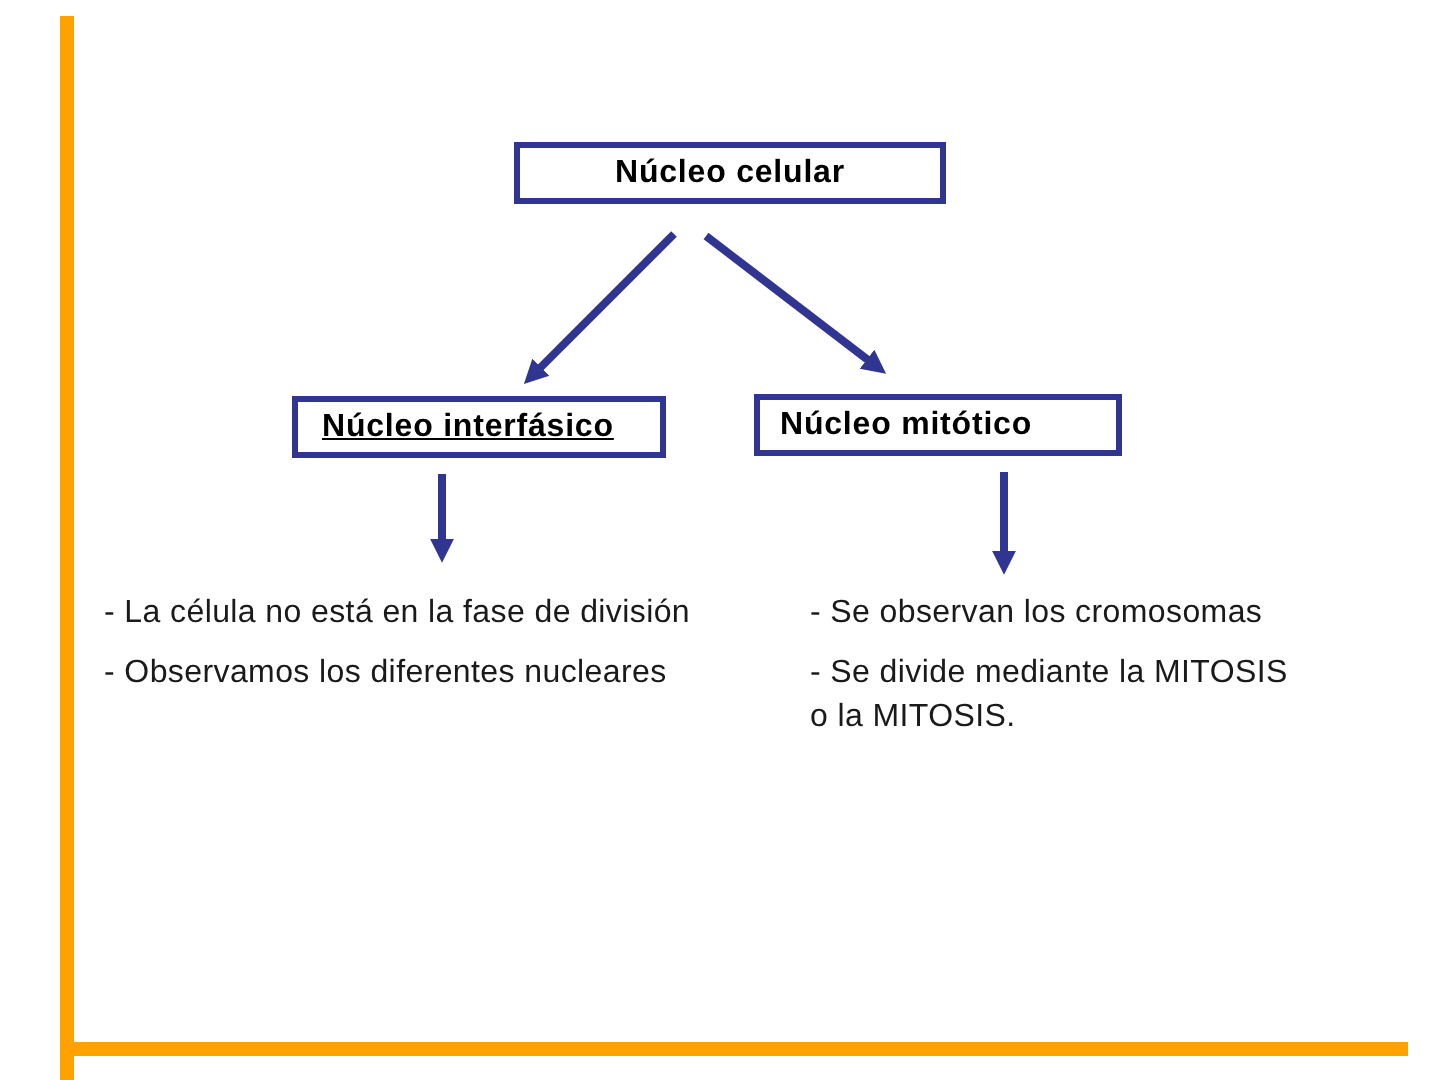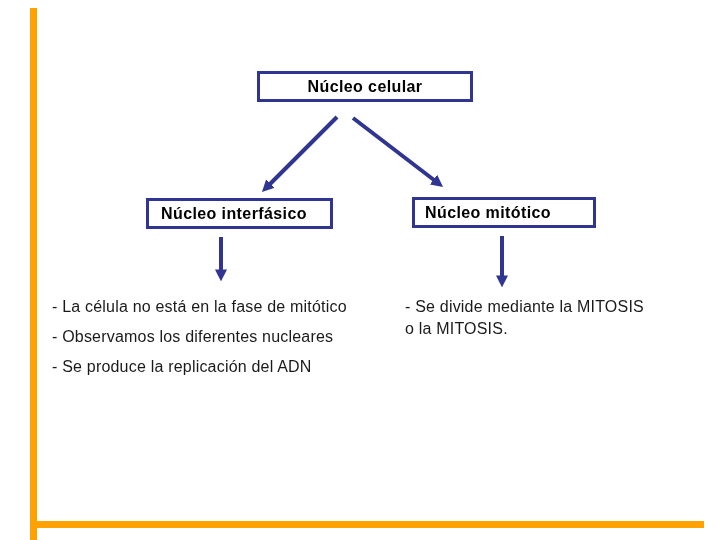--- a/index.html
+++ b/index.html
@@ -49,23 +49,24 @@
   .node-root {
     left: 238px; top: 71px;
     width: 216px;
     justify-content: center;
     margin-left: 19px;
   }
   .node-left {
     left: 146px; top: 198px;
     width: 187px;
     padding-left: 12px;
+    text-decoration: underline;
   }
   .node-right {
-    left: 412px; top: 197px;
+    left: 377px; top: 197px;
     width: 184px;
     padding-left: 10px;
   }
   
   .bullets {
     position: absolute;
     top: 296px;
     font-size: 16px;
     letter-spacing: 0.2px;
     line-height: 22px;
@@ -101,22 +102,22 @@
 
   <div class="node-box node-left">
     <span>Núcleo interfásico</span>
   </div>
 
   <div class="node-box node-right">
     <span>Núcleo mitótico</span>
   </div>
 
   <div class="bullets bullets-left">
-    <div class="bullet">- La célula no está en la fase de mitótico</div>
+    <div class="bullet">- La célula no está en la fase de división</div>
     <div class="bullet">- Observamos los diferentes nucleares</div>
-    <div class="bullet">- Se produce la replicación del ADN</div>
   </div>
 
   <div class="bullets bullets-right">
+    <div class="bullet">- Se observan los cromosomas</div>
     <div class="bullet">- Se divide mediante la MITOSIS o la MITOSIS.</div>
   </div>
 
 </div>
 
 </body></html>

